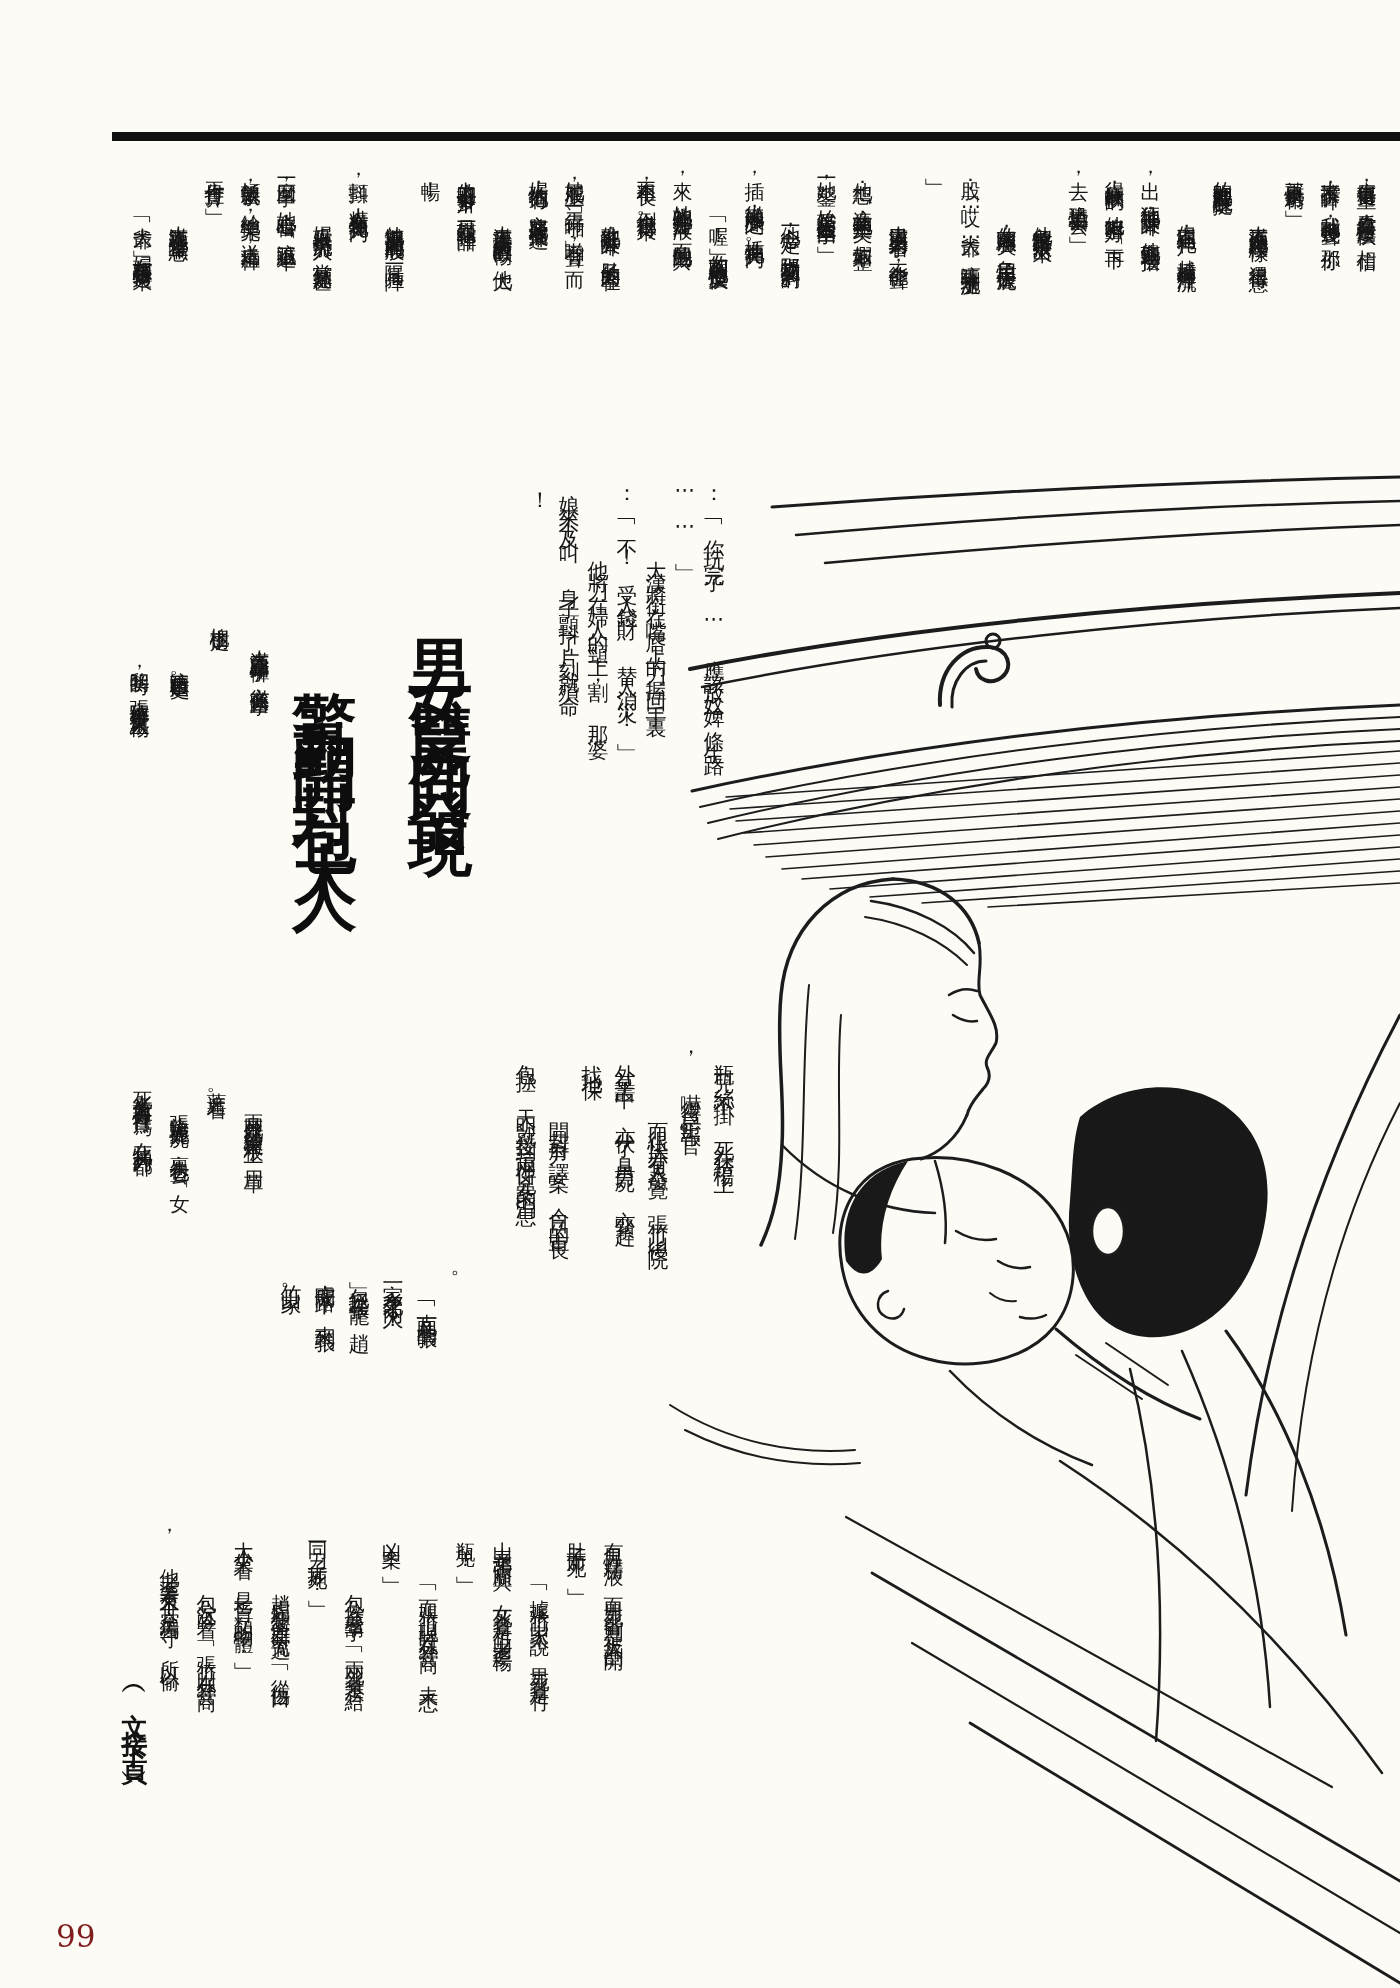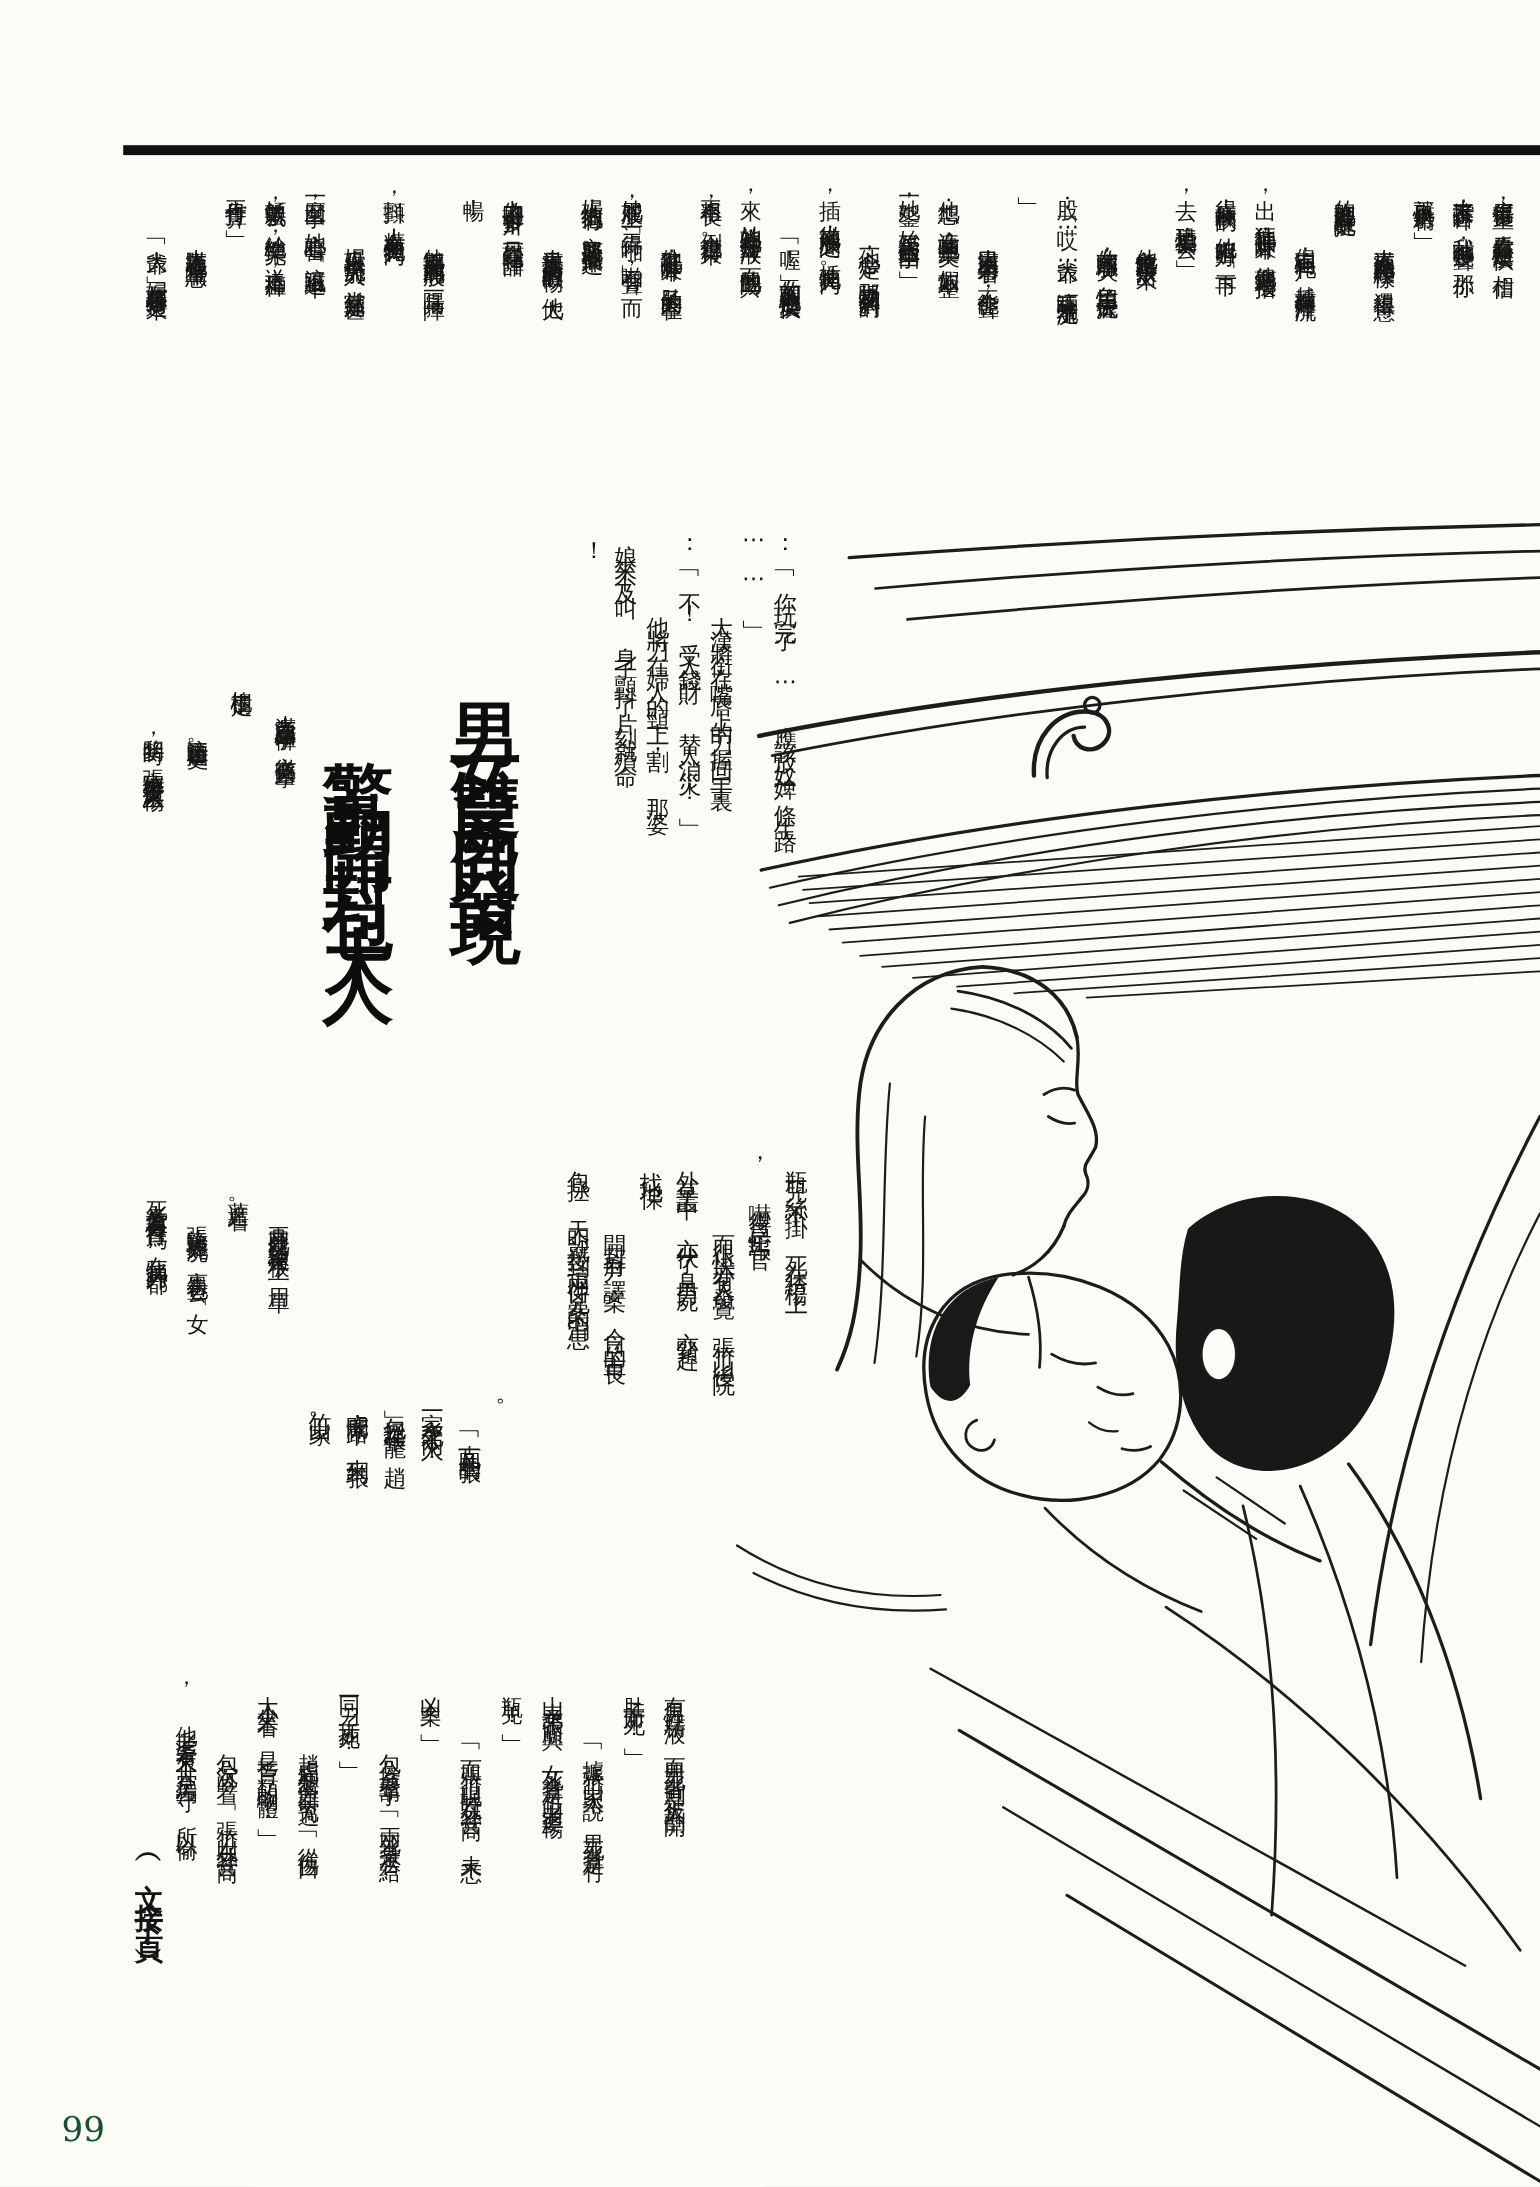--- a/index.html
+++ b/index.html
@@ -32,21 +32,21 @@
   }
   .headline-1{left:398px;top:588px;}
   .headline-2{left:282px;top:640px;}
   .footer-note{
     position:absolute;left:118px;top:1676px;
     writing-mode:vertical-rl;text-orientation:upright;
     font-size:26px;font-weight:700;letter-spacing:16px;color:#141414;
   }
   .page-number{
     position:absolute;left:56px;top:1918px;
-    font-family:"DejaVu Serif",serif;font-size:31px;color:#14532d;
+    font-family:"DejaVu Serif",serif;font-size:31px;color:#7f1d1d;
   }
   .illustration{position:absolute;left:520px;top:455px;width:880px;height:1535px;}
 </style>
 </head>
 <body>
 
 <div class="page">
 
   <div class="rule" style="left:112px;top:132px;width:1288px;height:9px;"></div>
 

